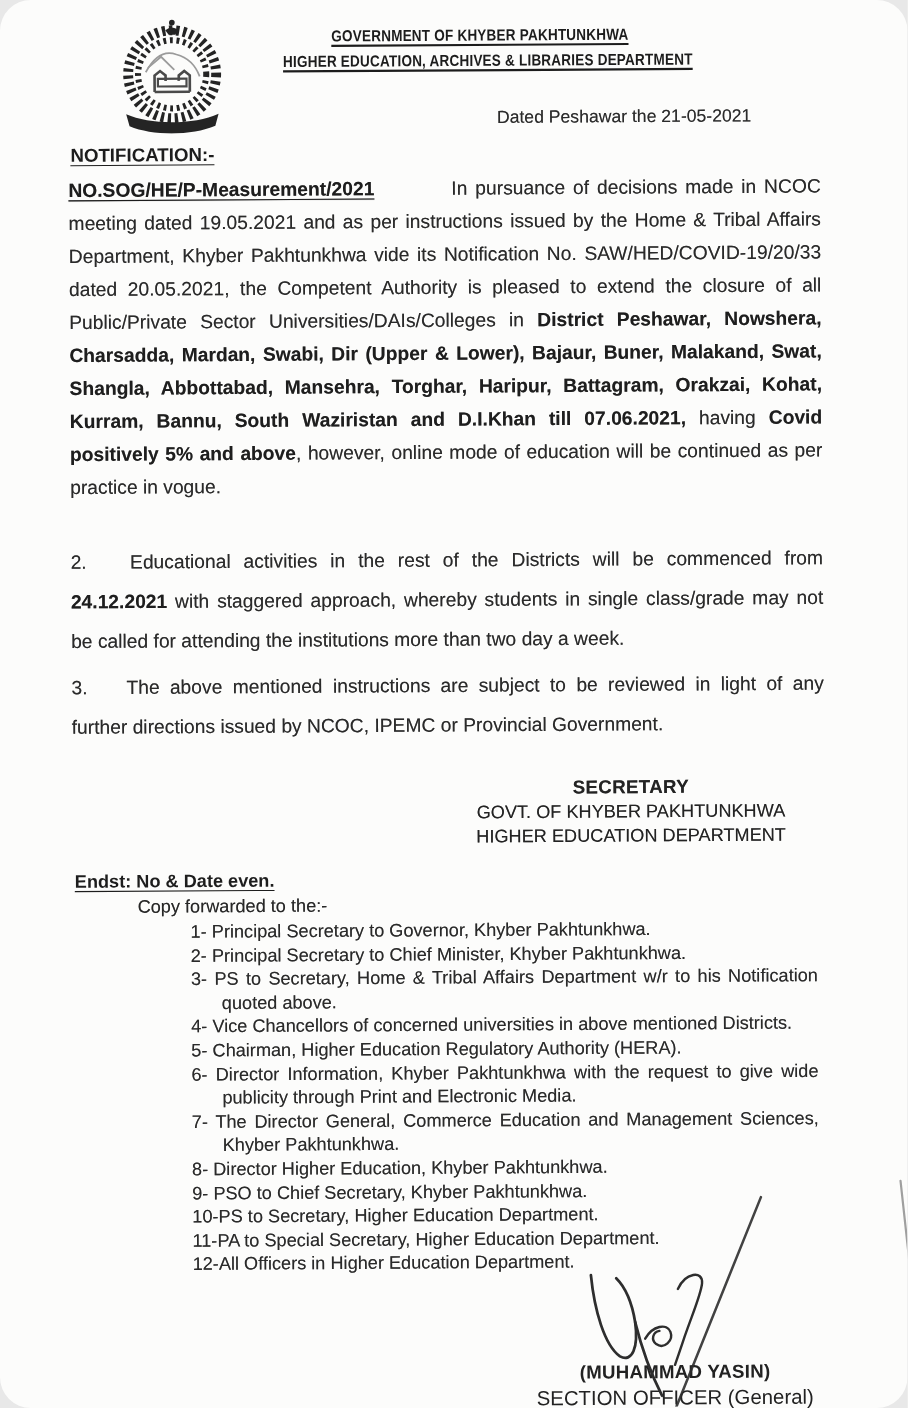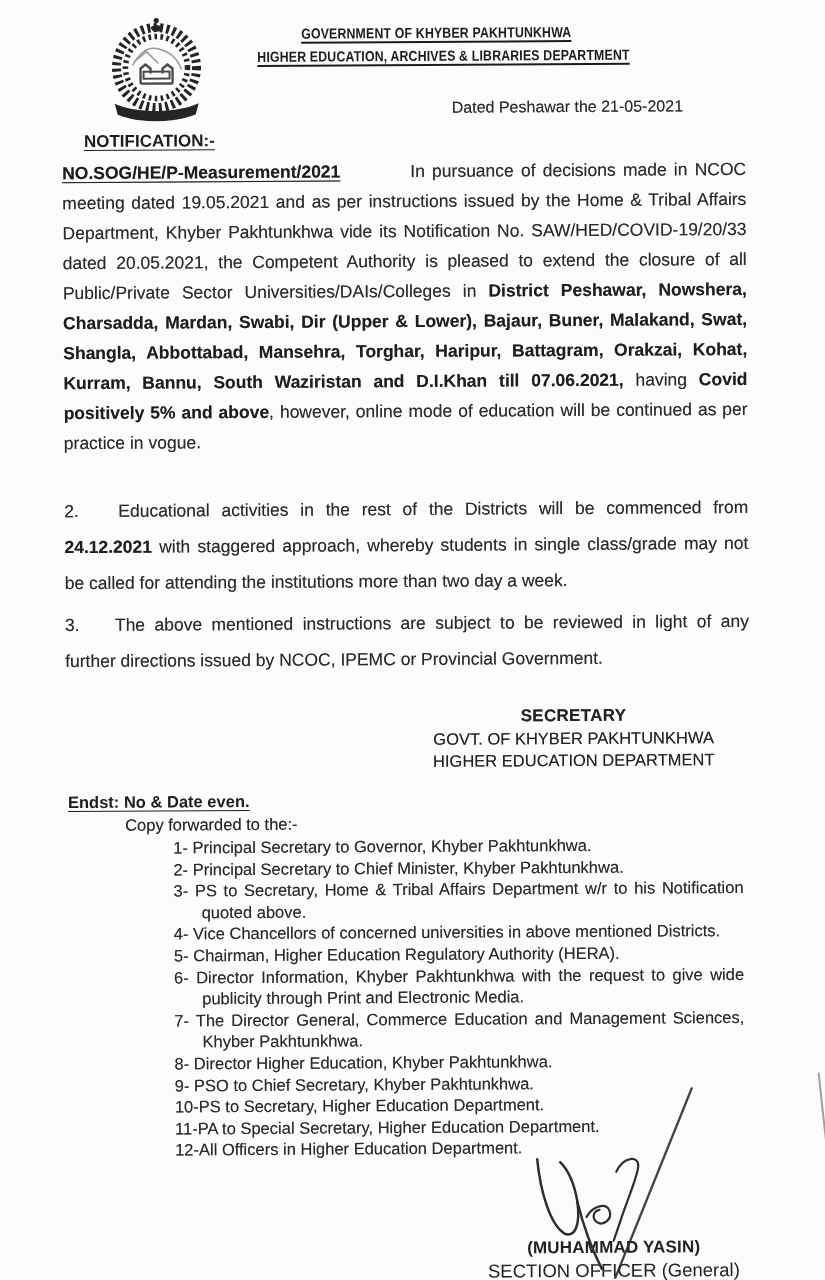--- a/index.html
+++ b/index.html
@@ -1,33 +1,34 @@
 <!DOCTYPE html>
 <html><head>
 <meta charset="utf-8">
 <style>
   html,body{margin:0;padding:0;background:#e8e8e8;}
   .page{
     position:relative;width:825px;height:1280px;overflow:hidden;
     background:#fcfcfb;color:#272727;
     font-family:"Liberation Sans",sans-serif;
+    border-radius:28px;
     -webkit-font-smoothing:antialiased;
   }
   .sheet{position:absolute;inset:0;transform:rotate(-0.35deg);transform-origin:50% 50%;}
   .abs{position:absolute;}
   .soft{text-shadow:0 0 .6px rgba(45,45,45,.55);}
 
   
   .emblem{left:84px;top:12px;width:152px;height:108px;}
   .hdr{left:228px;top:22px;width:424px;text-align:center;font-weight:bold;color:#1c1c1c;}
   .hdr .hline{display:block;line-height:23px;font-size:14.5px;white-space:nowrap;}
   .hdr .hline>span{display:inline-block;transform:scaleX(.85);transform-origin:50% 50%;
     text-decoration:underline;text-decoration-thickness:1.5px;text-underline-offset:3px;letter-spacing:.2px;}
   .dateline{left:455px;top:99px;font-size:16px;color:#2b2b2b;}
-  .notifh{left:67px;top:130px;font-size:17px;font-weight:bold;text-decoration:underline;text-underline-offset:3px;color:#1d1d1d;margin-left:20px;}
+  .notifh{left:67px;top:130px;font-size:17px;font-weight:bold;text-decoration:underline;text-underline-offset:3px;color:#1d1d1d;}
 
   
   .para{left:65px;width:684px;font-size:17.5px;text-align:justify;color:#2a2a2a;}
   .p1{top:156px;line-height:30px;}
   .p2{top:491px;line-height:36px;}
   .p3{top:605px;line-height:36px;}
   .refno{font-weight:bold;text-decoration:underline;text-underline-offset:3px;color:#1d1d1d;}
   .gap{display:inline-block;width:70px;}
   .pnum{display:inline-block;width:54px;}
   b{color:#1e1e1e;}

